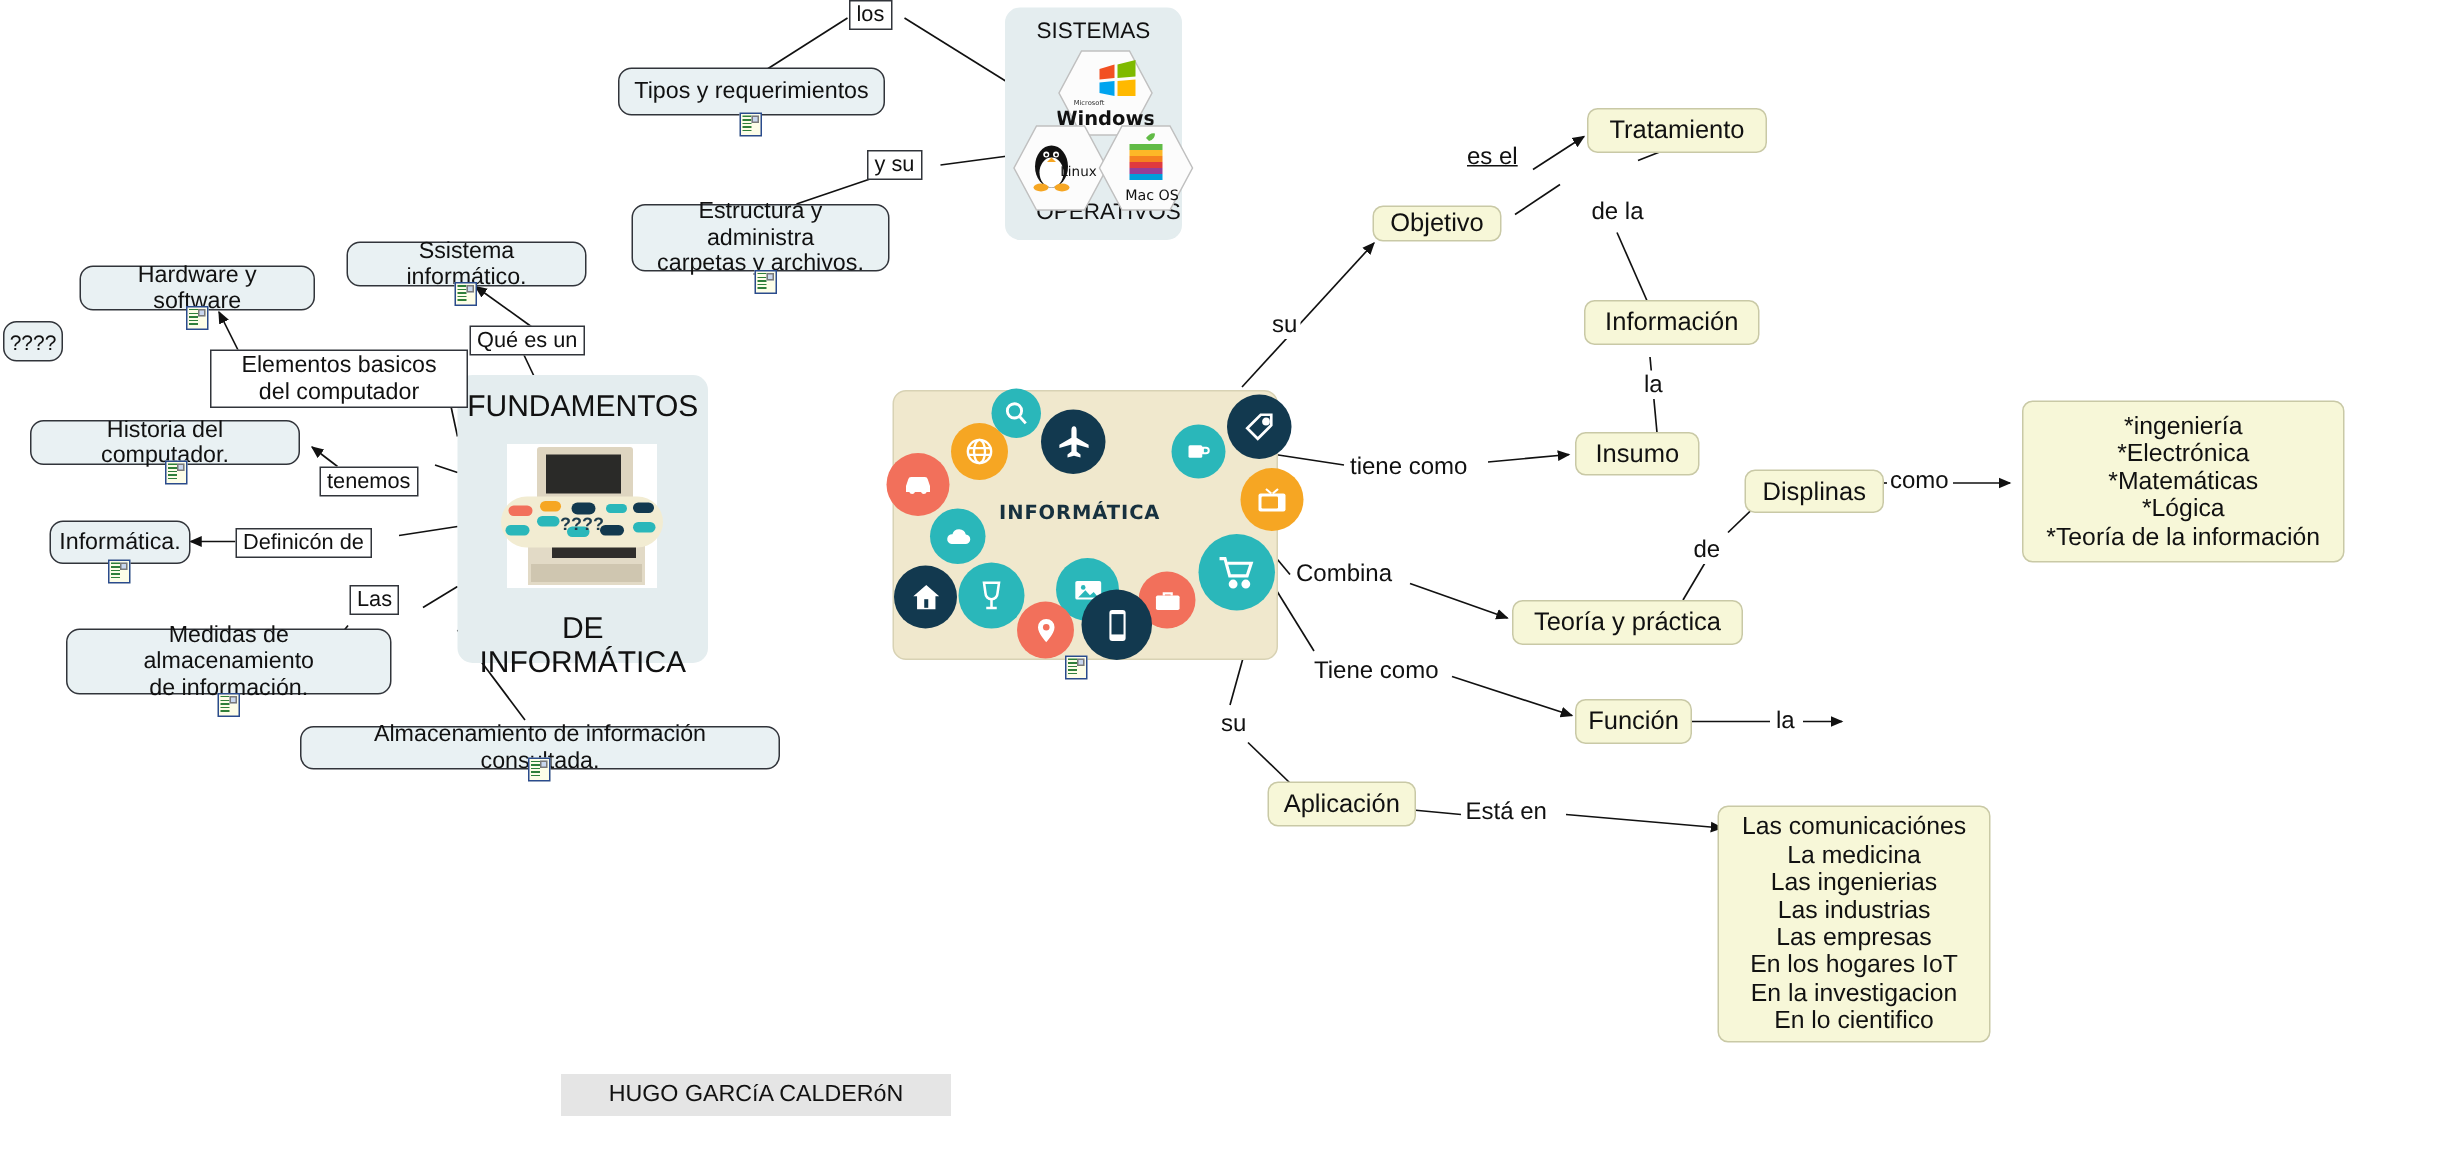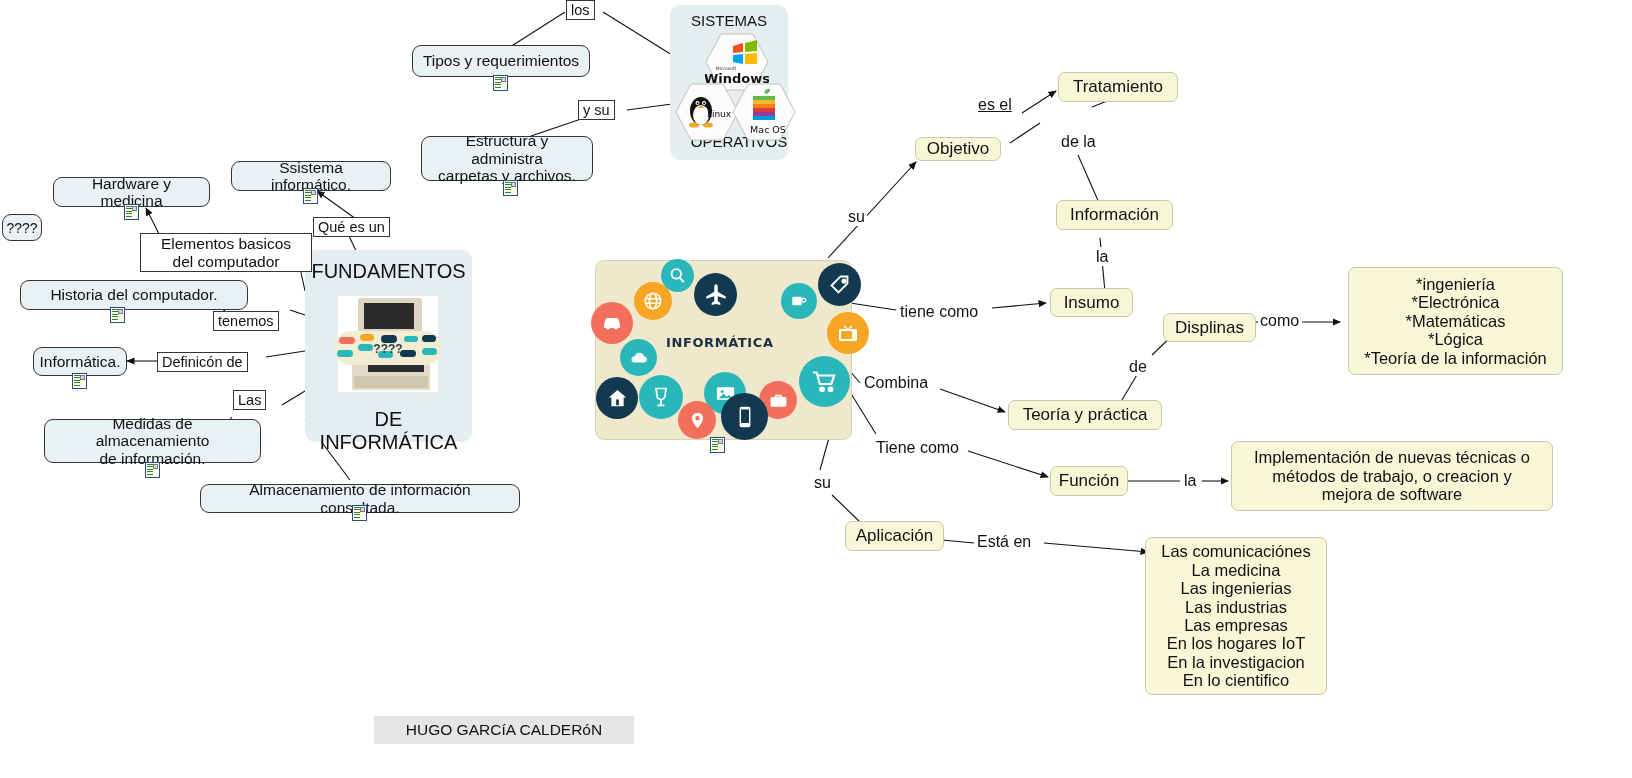--- a/index.html
+++ b/index.html
@@ -190,37 +190,37 @@
 
   <div class="node nblue" style="left:231px;top:161px;width:160px;height:30px;">
     <span>Ssistema informático.</span>
   </div>
   <div class="resicon" style="left:303px;top:188px;">
       <i></i>
       <b></b>
     </div>
 
   <div class="node nblue" style="left:53px;top:177px;width:157px;height:30px;">
-    <span>Hardware y medicina</span>
+    <span>Hardware y software</span>
   </div>
   <div class="resicon" style="left:124px;top:204px;">
       <i></i>
       <b></b>
     </div>
 
   <div class="tiny-q" style="left:2px;top:214px;width:38px;height:25px;">
     <span>????</span>
   </div>
 
   <div class="node nwhite" style="left:140px;top:233px;width:172px;height:39px;white-space:pre-line;">
     <span>Elementos basicos
 del computador</span>
   </div>
 
-  <div class="node nblue" style="left:20px;top:280px;width:228px;height:30px;">
+  <div class="node nblue" style="left:20px;top:280px;width:180px;height:30px;">
     <span>Historia del computador.</span>
   </div>
   <div class="resicon" style="left:110px;top:307px;">
       <i></i>
       <b></b>
     </div>
 
   <div class="node nblue" style="left:33px;top:347px;width:94px;height:29px;">
     <span>Informática.</span>
   </div>
@@ -433,25 +433,20 @@
     <span>Aplicación</span>
   </div>
 
   <div class="node nyel" style="left:1348px;top:267px;width:215px;height:108px;white-space:pre-line;font-size:16.5px;">
     <span>*ingeniería
 *Electrónica
 *Matemáticas
 *Lógica
 *Teoría de la información</span>
   </div>
-  <div class="node nyel" style="left:1231px;top:441px;width:322px;height:70px;white-space:pre-line;font-size:16.5px;">
-    <span>Implementación de nuevas técnicas o
-métodos de trabajo, o creacion y
-mejora de software</span>
-  </div>
   <div class="node nyel" style="left:1145px;top:537px;width:182px;height:158px;white-space:pre-line;font-size:16.5px;">
     <span>Las comunicaciónes
 La medicina
 Las ingenierias
 Las industrias
 Las empresas
 En los hogares IoT
 En la investigacion
 En lo cientifico</span>
   </div>

